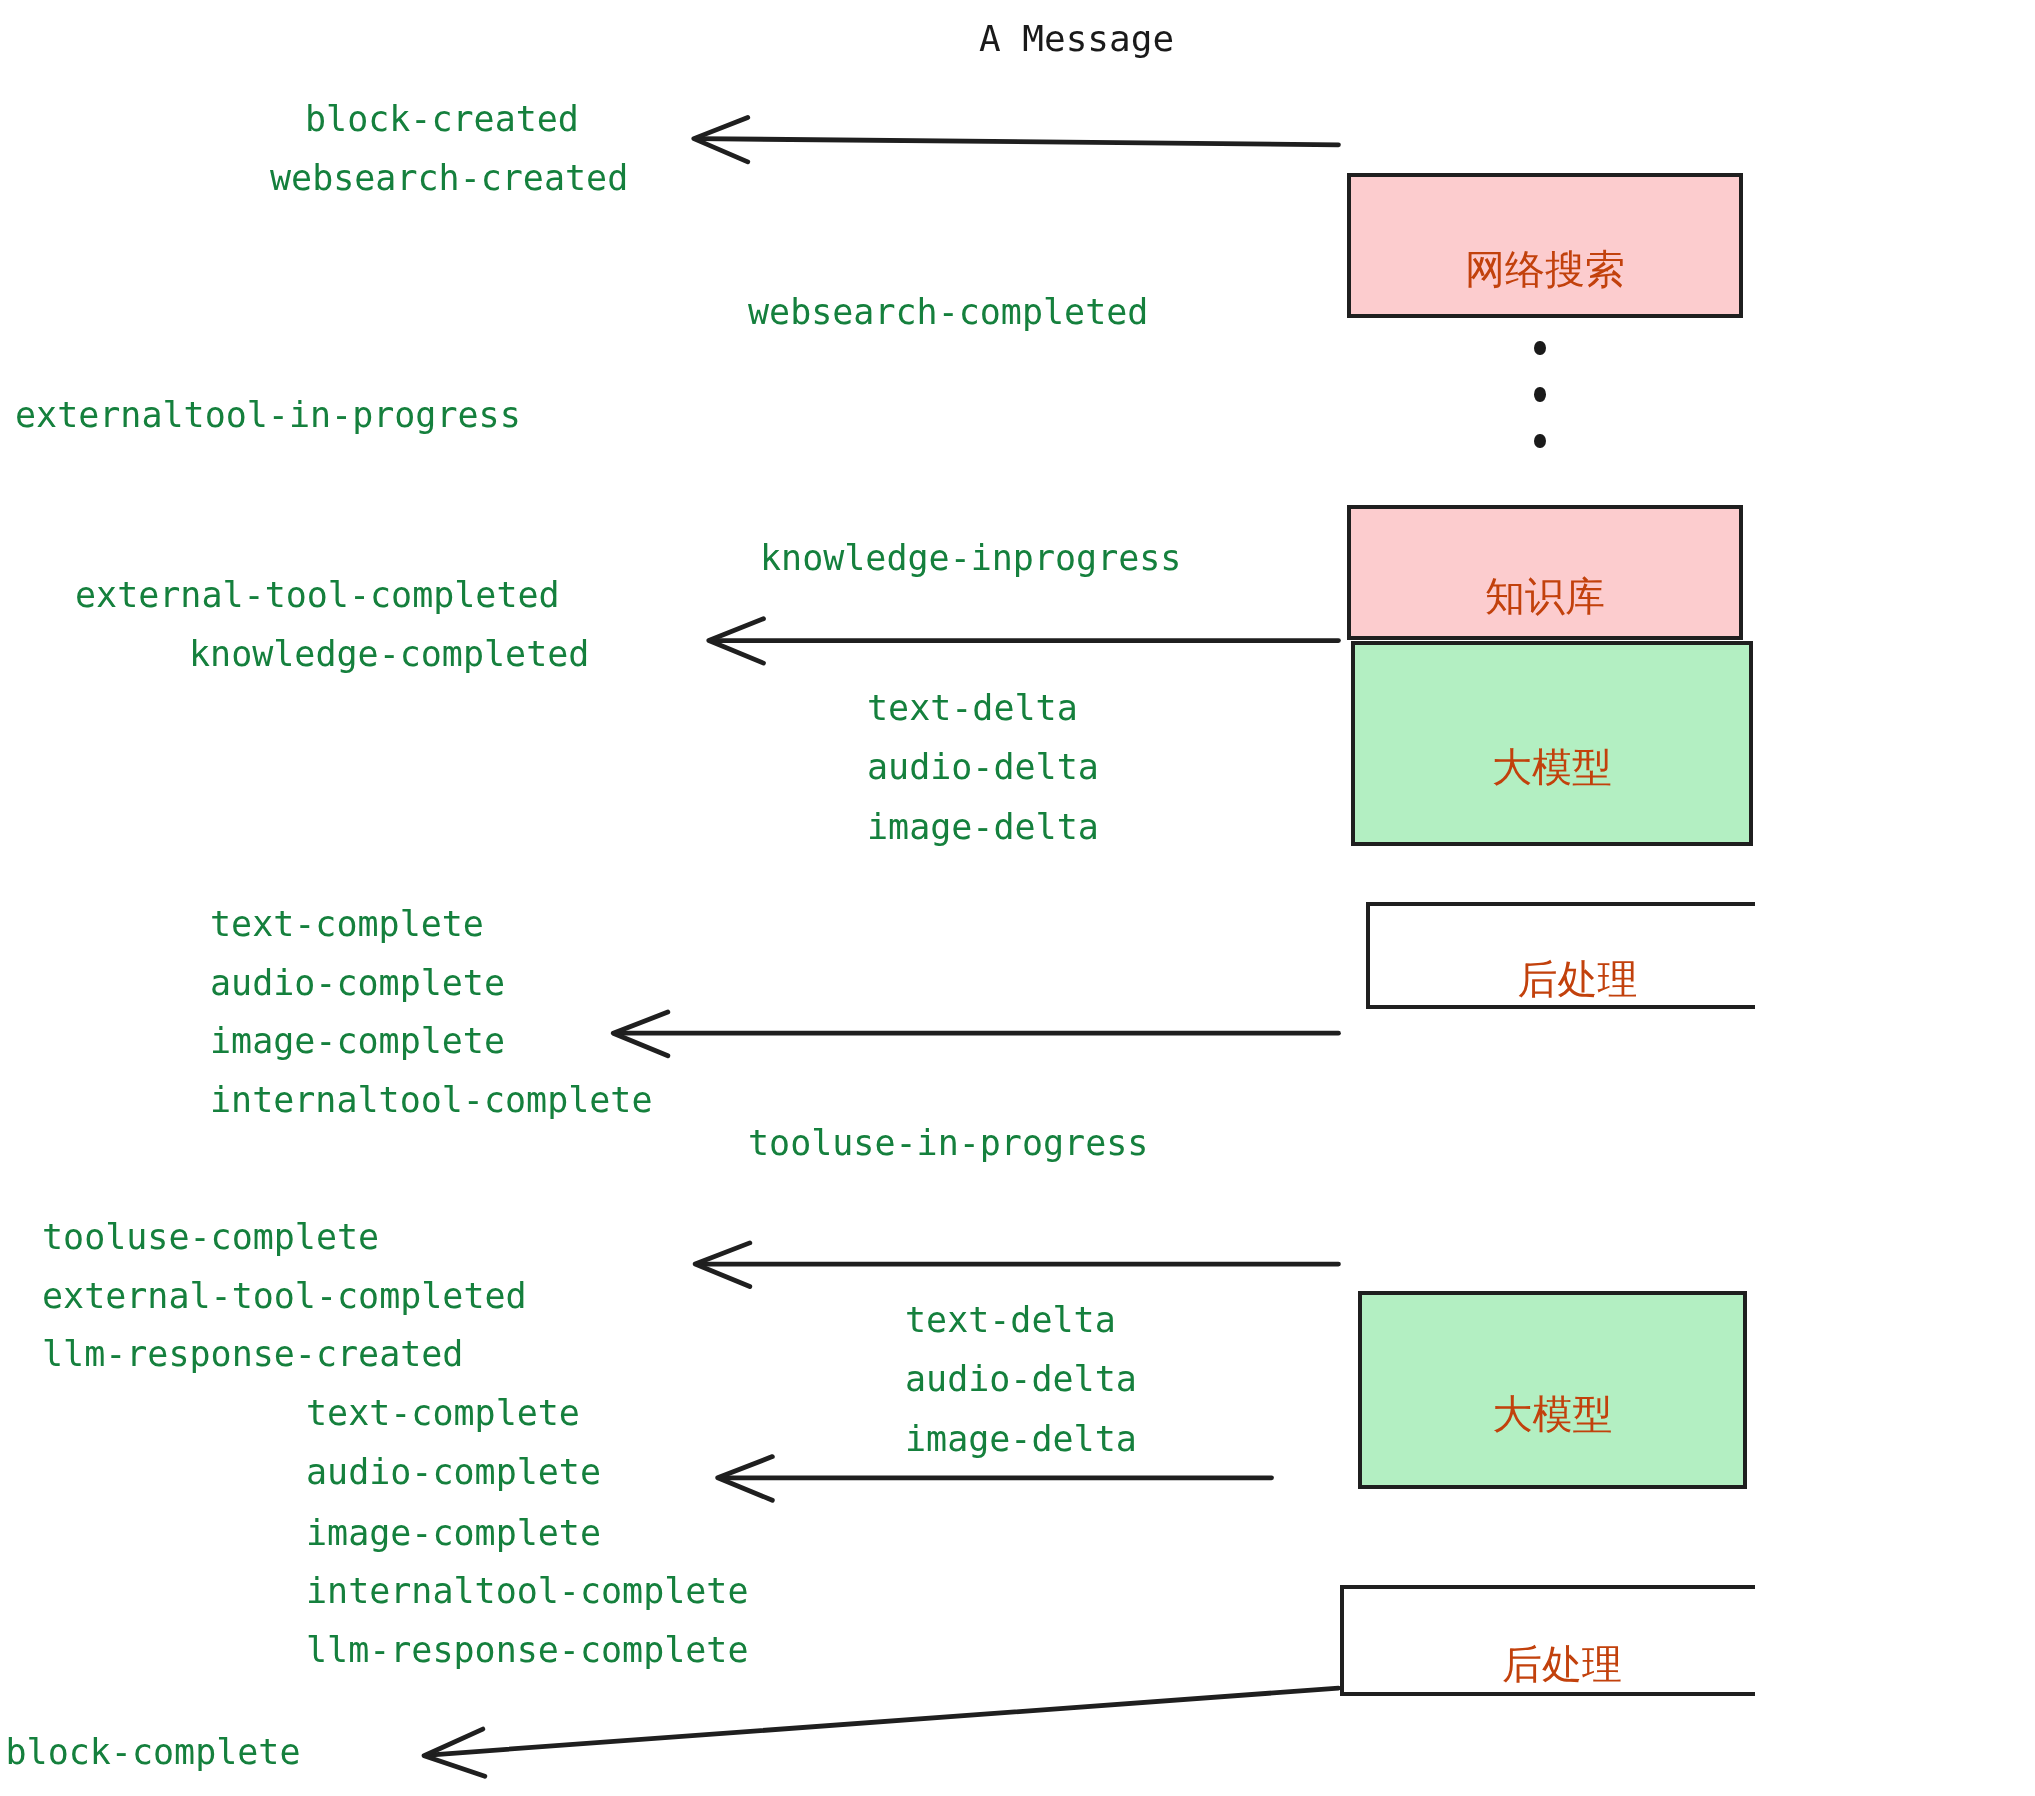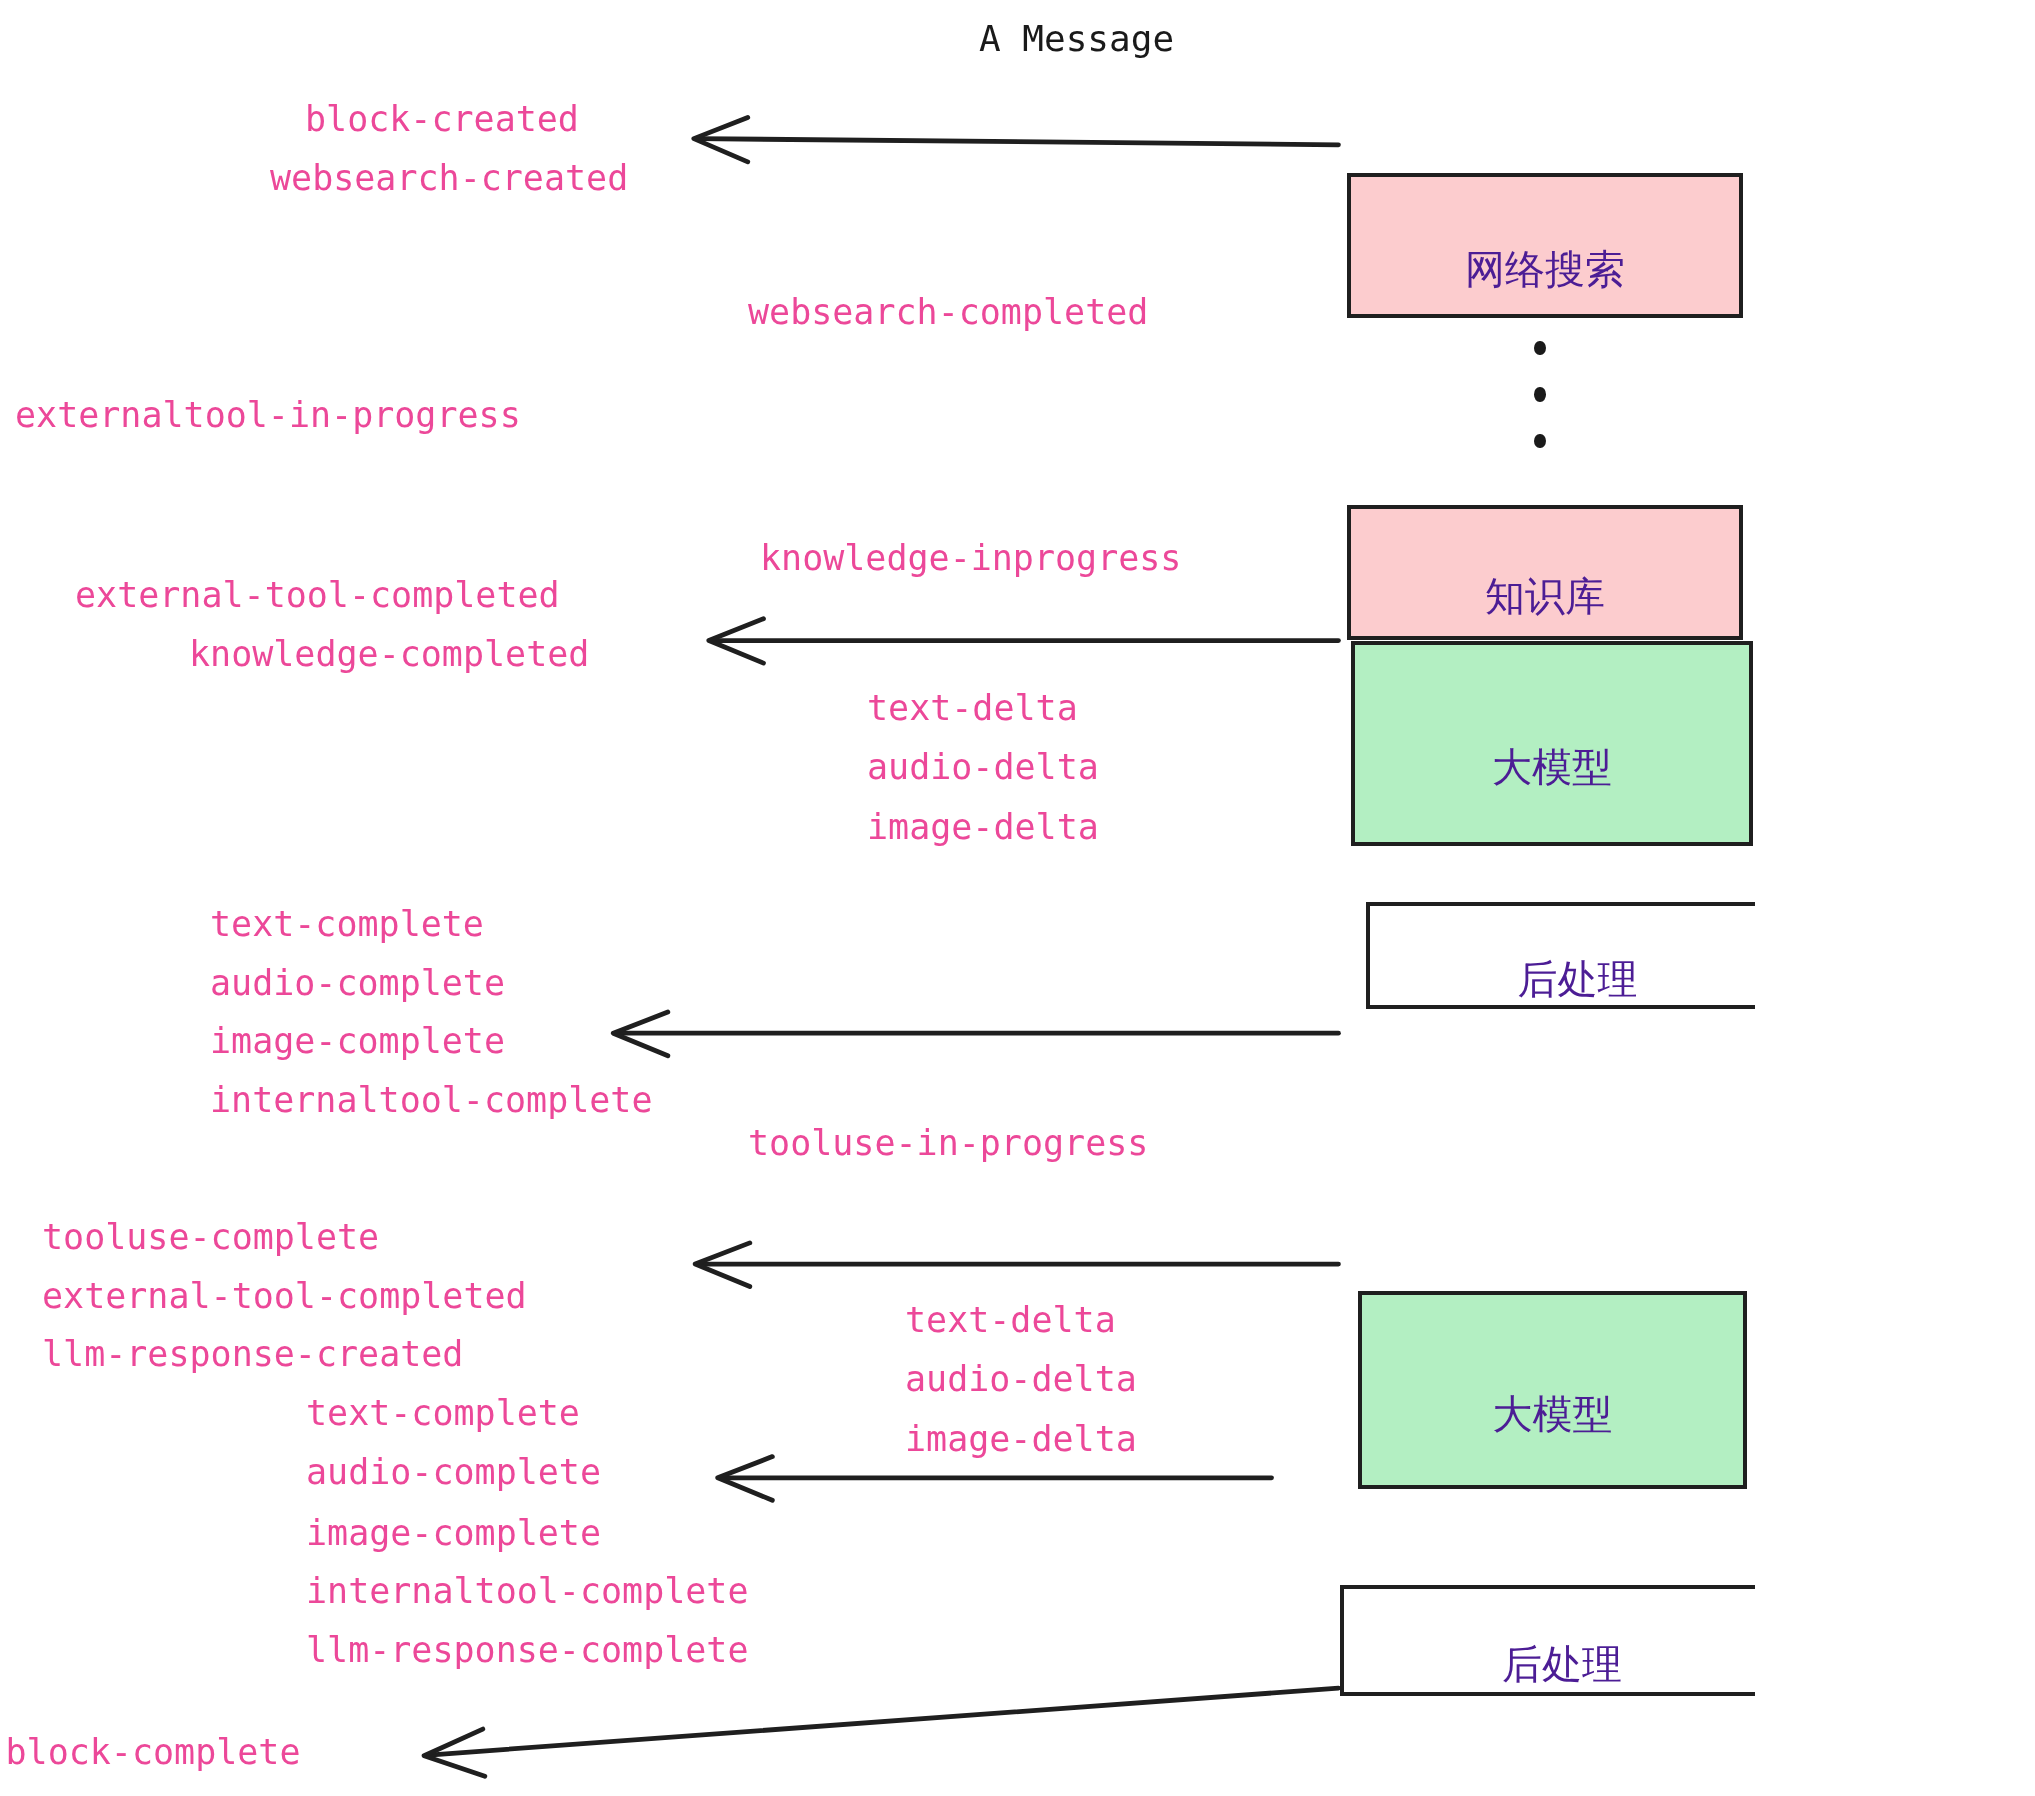--- a/index.html
+++ b/index.html
@@ -14,21 +14,21 @@
     height: 1796px;
     background: #ffffff;
     font-family: "DejaVu Sans Mono", "Liberation Mono", monospace;
     overflow: hidden;
   }
   .lbl {
     position: absolute;
     font-family: "DejaVu Sans Mono", "Liberation Mono", monospace;
     font-size: 35px;
     line-height: 1.0;
-    color: #ec4899;
+    color: #15803d;
     white-space: pre;
     letter-spacing: 0px;
   }
   .title {
     position: absolute;
     font-family: "DejaVu Sans Mono", "Liberation Mono", monospace;
     font-size: 36px;
     color: #1a1a1a;
     white-space: pre;
   }
@@ -36,21 +36,21 @@
     position: absolute;
     border: 4.1px solid #1f1f1f;
     box-sizing: border-box;
     display: flex;
     align-items: center;
     justify-content: center;
   }
   .box .boxtext {
     font-family: "DejaVu Sans", "Liberation Sans", sans-serif;
     font-size: 40px;
-    color: #4c1d95;
+    color: #c2410c;
     white-space: pre;
     margin-top: 48px;
   }
   .box.mono .boxtext {
     font-family: "DejaVu Sans Mono", "Liberation Mono", monospace;
     font-size: 36px;
   }
   .ellipsis {
     position: absolute;
     display: flex;

